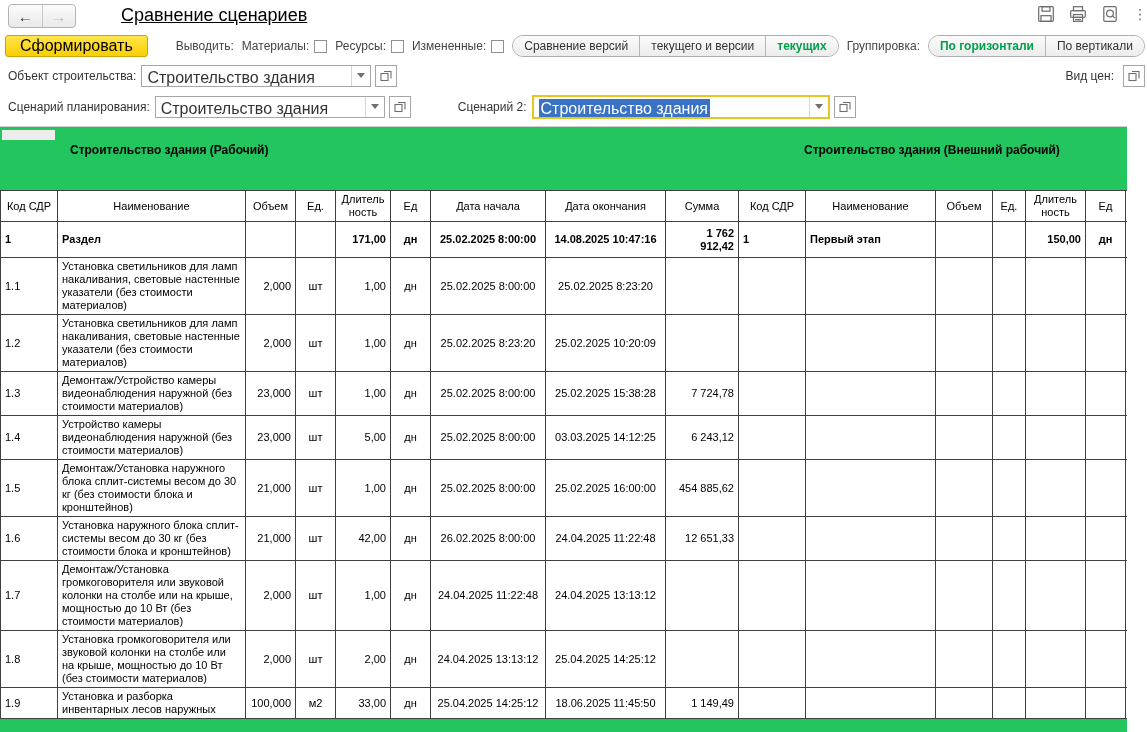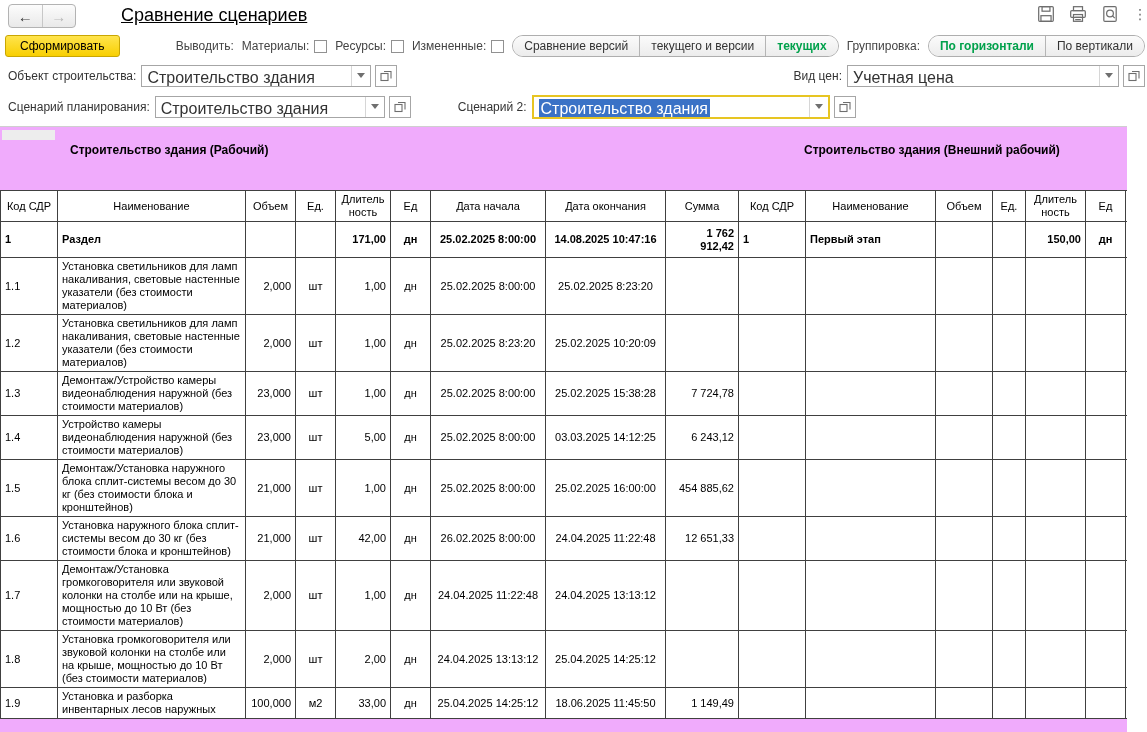--- a/index.html
+++ b/index.html
@@ -14,21 +14,21 @@
   .navbtn { flex:1; display:flex; align-items:center; justify-content:center; font-size:15px; color:#3d3d3d; cursor:pointer; }
   .navbtn.fwd { border-left:1px solid #c7c7c7; color:#b9b9b9; }
   .page-title { position:absolute; left:121px; top:5px; font-size:18px; color:#000;text-decoration:underline; }
   .tb-icons { position:absolute; right:8px; top:5px; display:flex; gap:14px; align-items:center; }
   .tb-icons svg { display:block; }
   .dots { font-size:14px; color:#6e6e6e; letter-spacing:0; line-height:7px; width:6px; text-align:center; }
 
   
   .toolbar2 { position:relative; height:28px; display:flex; align-items:center; padding:0 2px 0 5px; }
   .btn-yellow { height:22px; padding:0 14px; background:linear-gradient(#ffe44d,#f8cf02); border:1px solid #c9a602;
-                border-radius:3px; font-size:12px; color:#000; cursor:pointer; font-family:inherit; }
+                border-radius:3px; font-size:16px; color:#000; cursor:pointer; font-family:inherit; }
   .tb-right { margin-left:auto; display:flex; align-items:center; gap:8px; font-size:12px; color:#444; }
   .chk-item { display:flex; align-items:center; gap:5px; }
   .checkbox { width:13px; height:13px; border:1px solid #919191; background:#fff; display:inline-block; cursor:pointer; }
   .seg { display:flex; border:1px solid #aeaeae; border-radius:11px; overflow:hidden; }
   .seg-btn { padding:3px 11px; font-size:12px; background:linear-gradient(#fbfbfb,#ececec); color:#333; cursor:pointer; white-space:nowrap; }
   .seg-btn + .seg-btn { border-left:1px solid #b5b5b5; }
   .seg-btn.sel { color:#00a14b; font-weight:bold; }
 
   
   .frow { position:relative; height:31px; display:flex; align-items:center; padding:0 2px 0 8px; font-size:12px; color:#333; }
@@ -36,21 +36,21 @@
   .combo { height:22px; border:1px solid #a6a6a6; background:#fff; display:flex; align-items:stretch; }
   .combo-text { padding:3px 5px 0 5px; font-size:16px; color:#333; flex:1; overflow:hidden; white-space:nowrap; }
   .combo-arrow { width:19px; border-left:1px solid #d6d6d6; display:flex; align-items:center; justify-content:center; cursor:pointer; }
   .tri { width:0; height:0; border-left:4px solid transparent; border-right:4px solid transparent; border-top:5px solid #6f6f6f; }
   .choose-btn { width:22px; height:22px; border:1px solid #a6a6a6; margin-left:4px; display:flex; align-items:center; justify-content:center;
                 background:#fff; cursor:pointer; }
   .combo.focus { border:2px solid #e7c522; height:24px; }
   .sel-text { background:#3a72c6; color:#fff; padding:1px 2px; }
 
   
-  .sheet { position:absolute; left:0; top:126px; width:1127px; height:606px; background:#f0abfc; border-top:1px solid #cfcfcf; overflow:hidden; }
+  .sheet { position:absolute; left:0; top:126px; width:1127px; height:606px; background:#22c55e; border-top:1px solid #cfcfcf; overflow:hidden; }
   .corner-stub { position:absolute; left:2px; top:3px; width:53px; height:10px; background:#ededed; }
   .sec-title { position:absolute; top:16px; font-size:12px; font-weight:bold; color:#000; white-space:nowrap; }
   .sec-title.left { left:70px; } .sec-title.right { left:804px; }
   table.grid { position:absolute; left:0; top:63px; border-collapse:collapse; table-layout:fixed; width:1187px; background:#fff; }
   table.grid td { border:1px solid #404040; padding:2px 4px; vertical-align:middle; font-size:11px; line-height:13px; color:#000;
                   overflow:hidden; word-wrap:break-word; }
   td.hc { text-align:center; height:30px; padding:2px 2px; }
   tr.bold td { font-weight:bold; }
   tr.r1 td { height:36px; }
   .a-l{text-align:left}.a-r{text-align:right}.a-c{text-align:center}
@@ -136,26 +136,20 @@
         </span>
     </div>
     <span class="choose-btn">
       <svg width="12" height="12" viewBox="0 0 12 12" fill="none" stroke="#6e6e6e" stroke-width="1.1">
         <rect x="1" y="3.5" width="7" height="7"></rect>
           <polyline points="4,1.5 11,1.5 11,8.5"></polyline>
       </svg>
     </span>
     <span style="margin-left:auto"></span>
     <span class="flabel">Вид цен:</span>
-    <div class="combo" style="width:272px">
-      <span class="combo-text">Учетная цена</span>
-      <span class="combo-arrow">
-          <span class="tri"></span>
-        </span>
-    </div>
     <span class="choose-btn">
       <svg width="12" height="12" viewBox="0 0 12 12" fill="none" stroke="#6e6e6e" stroke-width="1.1">
         <rect x="1" y="3.5" width="7" height="7"></rect>
           <polyline points="4,1.5 11,1.5 11,8.5"></polyline>
       </svg>
     </span>
   </div>
 
   <div class="frow">
     <span class="flabel">Сценарий планирования:</span>

